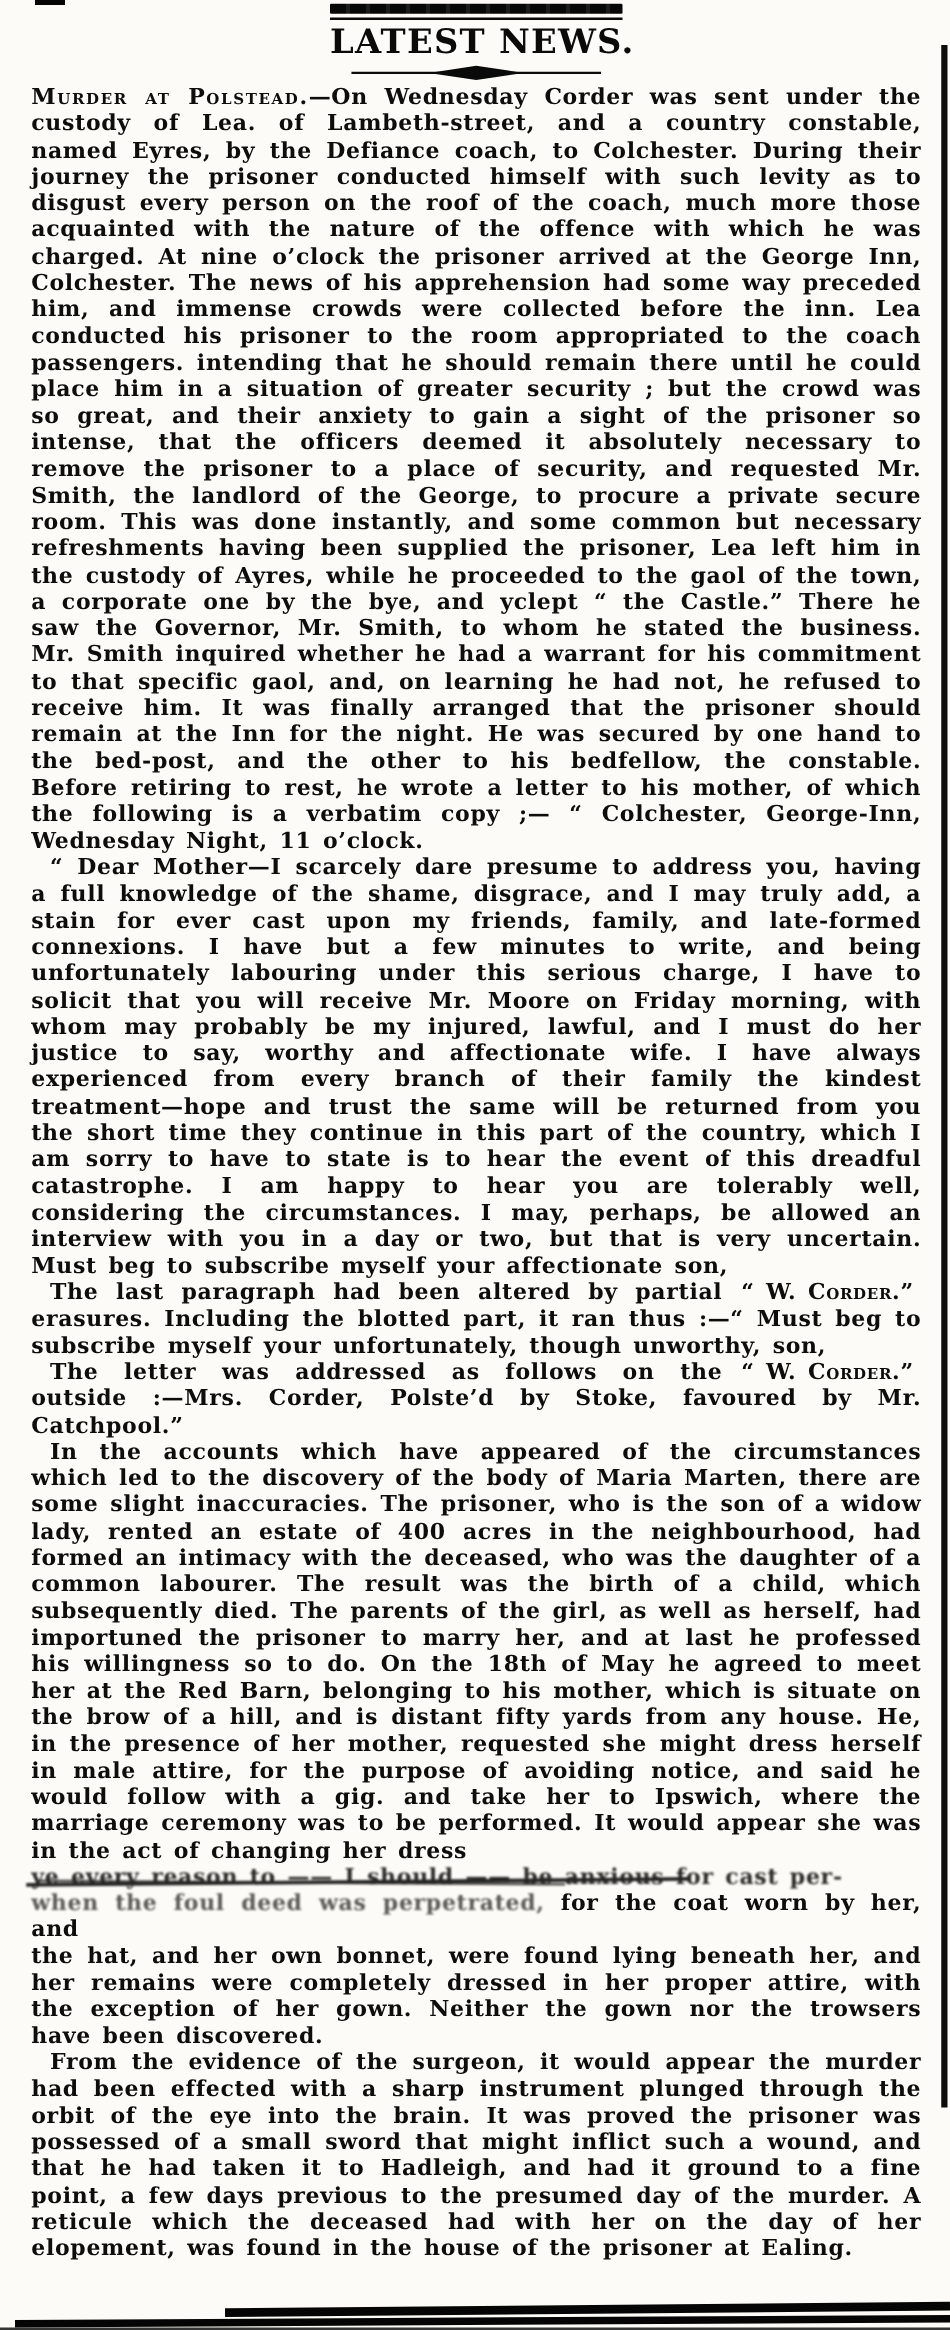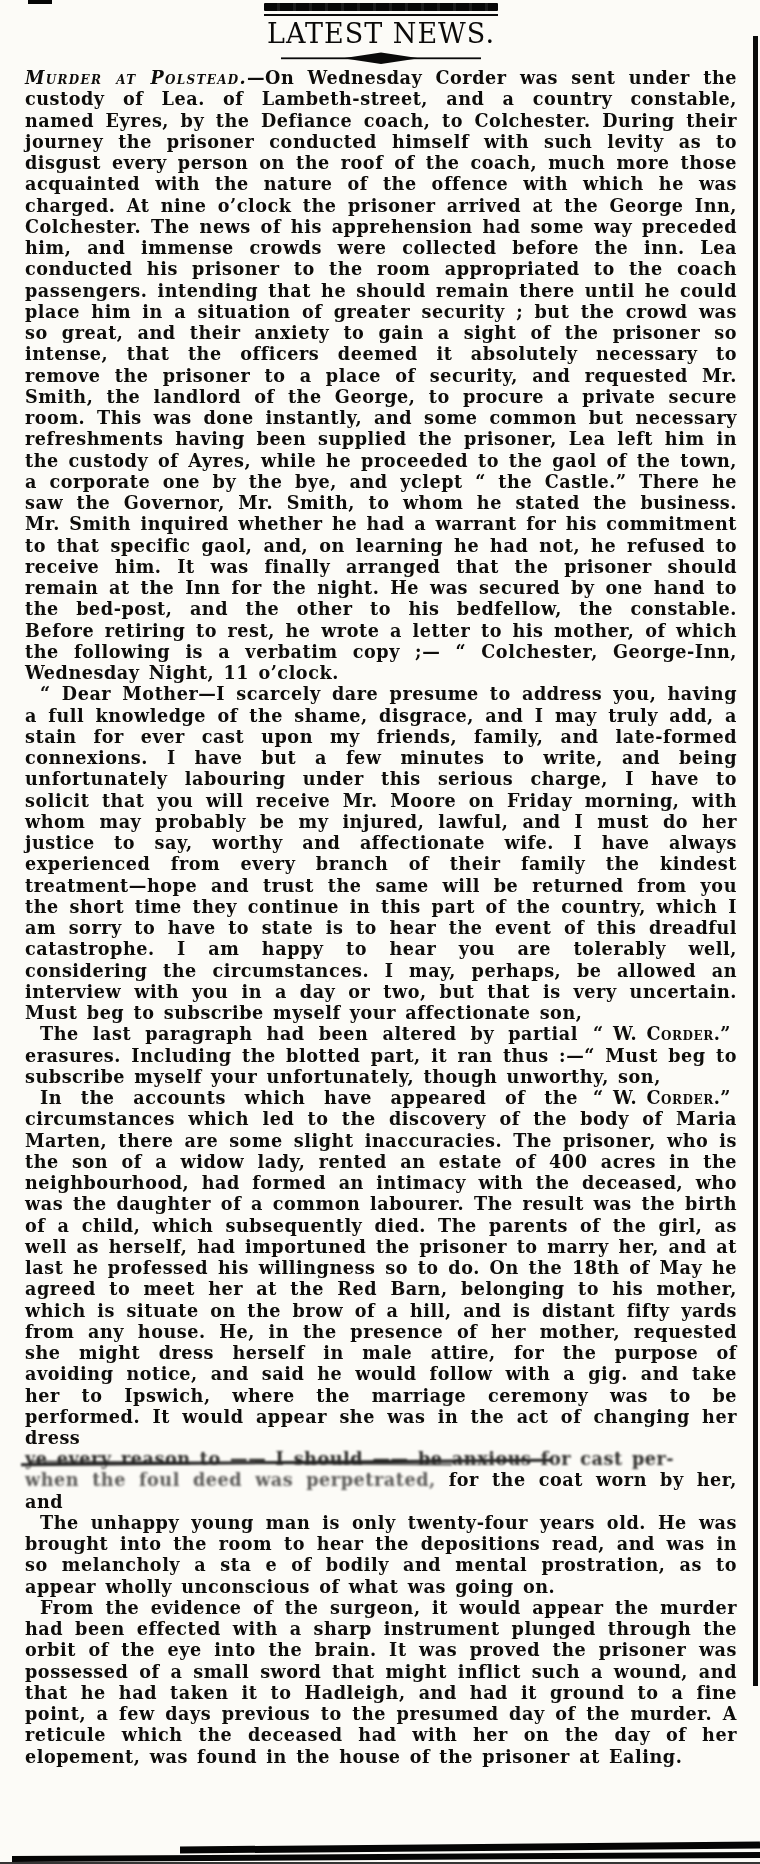--- a/index.html
+++ b/index.html
@@ -15,38 +15,38 @@
 
   
   .masthead { width:234px; margin:0 auto; text-align:center; padding-top:3px; }
   .bar-thick {
     height:8px;
     background:repeating-linear-gradient(90deg,#070707 0 13px,#1c1c1c 13px 16px);
     border-radius:1px;
   }
   .bar-thin { height:2px; background:#0a0a0a; margin-top:3px; }
   .page-title {
-    font-size:27px; font-weight:400; letter-spacing:1px;
+    font-size:27px; font-weight:700; letter-spacing:1px;
     margin-top:2px; white-space:nowrap; color:#0b0a09;
   }
   .divider { margin-top:1px; height:13px; }
 
   
   .article {
     margin-top:4px;
     text-align:justify;
     font-size:17.6px;
     line-height:21.25px;
     font-weight:700;
     letter-spacing:0.55px;
     word-spacing:2.6px;
   }
   .article p { margin:0; text-indent:15px; }
   .article p.noindent { text-indent:0; }
-  .lead { font-variant:small-caps; letter-spacing:1.3px;font-style:italic; }
+  .lead { font-variant:small-caps; letter-spacing:1.3px; }
   .sig { float:right; font-variant:small-caps; padding-right:6px; }
 
   
   .damaged { position:relative; text-indent:0; }
   .smear-line { position:relative; height:21px; overflow:visible; }
   .smear-text { filter:blur(1.3px); opacity:.75; }
   .ink-bar {
     position:absolute; left:-12px; right:-4px; top:8px; height:5px;
     background:linear-gradient(90deg,#050505 0 34%, #2a2a2a 34% 37%, #050505 37% 71%, #303030 71% 73%, #050505 73% 100%);
     transform:rotate(-0.55deg); border-radius:3px;
@@ -103,35 +103,36 @@
   </div>
 
   <div class="article">
 
     <p class="noindent"><span class="lead">Murder at Polstead.</span><span>—On Wednesday Corder was sent under the custody of Lea. of Lambeth-street, and a country constable, named Eyres, by the Defiance coach, to Colchester. During their journey the prisoner conducted himself with such levity as to disgust every person on the roof of the coach, much more those acquainted with the nature of the offence with which he was charged. At nine o’clock the prisoner arrived at the George Inn, Colchester. The news of his apprehension had some way preceded him, and immense crowds were collected before the inn. Lea conducted his prisoner to the room appropriated to the coach passengers. intending that he should remain there until he could place him in a situation of greater security ; but the crowd was so great, and their anxiety to gain a sight of the prisoner so intense, that the officers deemed it absolutely necessary to remove the prisoner to a place of security, and requested Mr. Smith, the landlord of the George, to procure a private secure room. This was done instantly, and some common but necessary refreshments having been supplied the prisoner, Lea left him in the custody of Ayres, while he proceeded to the gaol of the town, a corporate one by the bye, and yclept “ the Castle.” There he saw the Governor, Mr. Smith, to whom he stated the business. Mr. Smith inquired whether he had a warrant for his commitment to that specific gaol, and, on learning he had not, he refused to receive him. It was finally arranged that the prisoner should remain at the Inn for the night. He was secured by one hand to the bed-post, and the other to his bedfellow, the constable. Before retiring to rest, he wrote a letter to his mother, of which the following is a verbatim copy ;— “ Colchester, George-Inn, Wednesday Night, 11 o’clock.</span></p>
 
     <p><span>“ Dear Mother—I scarcely dare presume to address you, having a full knowledge of the shame, disgrace, and I may truly add, a stain for ever cast upon my friends, family, and late-formed connexions. I have but a few minutes to write, and being unfortunately labouring under this serious charge, I have to solicit that you will receive Mr. Moore on Friday morning, with whom may probably be my injured, lawful, and I must do her justice to say, worthy and affectionate wife. I have always experienced from every branch of their family the kindest treatment—hope and trust the same will be returned from you the short time they continue in this part of the country, which I am sorry to have to state is to hear the event of this dreadful catastrophe. I am happy to hear you are tolerably well, considering the circumstances. I may, perhaps, be allowed an interview with you in a day or two, but that is very uncertain. Must beg to subscribe myself your affectionate son,</span><span class="sig">“ W. Corder.”</span></p>
 
     <p><span>The last paragraph had been altered by partial erasures. Including the blotted part, it ran thus :—“ Must beg to subscribe myself your unfortunately, though unworthy, son,</span><span class="sig">“ W. Corder.”</span></p>
 
+    <p><span>The letter was addressed as follows on the outside :—Mrs. Corder, Polste’d by Stoke, favoured by Mr. Catchpool.”</span></p>
 
     <p><span>In the accounts which have appeared of the circumstances which led to the discovery of the body of Maria Marten, there are some slight inaccuracies. The prisoner, who is the son of a widow lady, rented an estate of 400 acres in the neighbourhood, had formed an intimacy with the deceased, who was the daughter of a common labourer. The result was the birth of a child, which subsequently died. The parents of the girl, as well as herself, had importuned the prisoner to marry her, and at last he professed his willingness so to do. On the 18th of May he agreed to meet her at the Red Barn, belonging to his mother, which is situate on the brow of a hill, and is distant fifty yards from any house. He, in the presence of her mother, requested she might dress herself in male attire, for the purpose of avoiding notice, and said he would follow with a gig. and take her to Ipswich, where the marriage ceremony was to be performed. It would appear she was in the act of changing her dress</span></p>
 
     <div class="damaged">
       <div class="ghost-line">
         <span>ye every reason to —— I should —— be anxious for cast per-</span>
         <div class="ghost-strike"></div>
         <div class="ink-bar2"></div>
       </div>
       <div><span class="ghost-start">when the foul deed was perpetrated,</span><span> for the coat worn by her, and</span></div>
     </div>
 
+    <p class="noindent"><span>the hat, and her own bonnet, were found lying beneath her, and her remains were completely dressed in her proper attire, with the exception of her gown. Neither the gown nor the trowsers have been discovered.</span></p>
 
 
-    <p><span>The unhappy young man is only twenty-four years old. He was brought into the room to hear the depositions read, and was in so melancholy a sta e of bodily and mental prostration, as to appear wholly unconscious of what was going on.</span></p>
 
     <p><span>From the evidence of the surgeon, it would appear the murder had been effected with a sharp instrument plunged through the orbit of the eye into the brain. It was proved the prisoner was possessed of a small sword that might inflict such a wound, and that he had taken it to Hadleigh, and had it ground to a fine point, a few days previous to the presumed day of the murder. A reticule which the deceased had with her on the day of her elopement, was found in the house of the prisoner at Ealing.</span></p>
 
   </div>
 </div>
 
 <div class="bottom-rule-upper"></div>
 <div class="bottom-rule-lower"></div>
 <div class="bottom-rule-lowest"></div>
 

